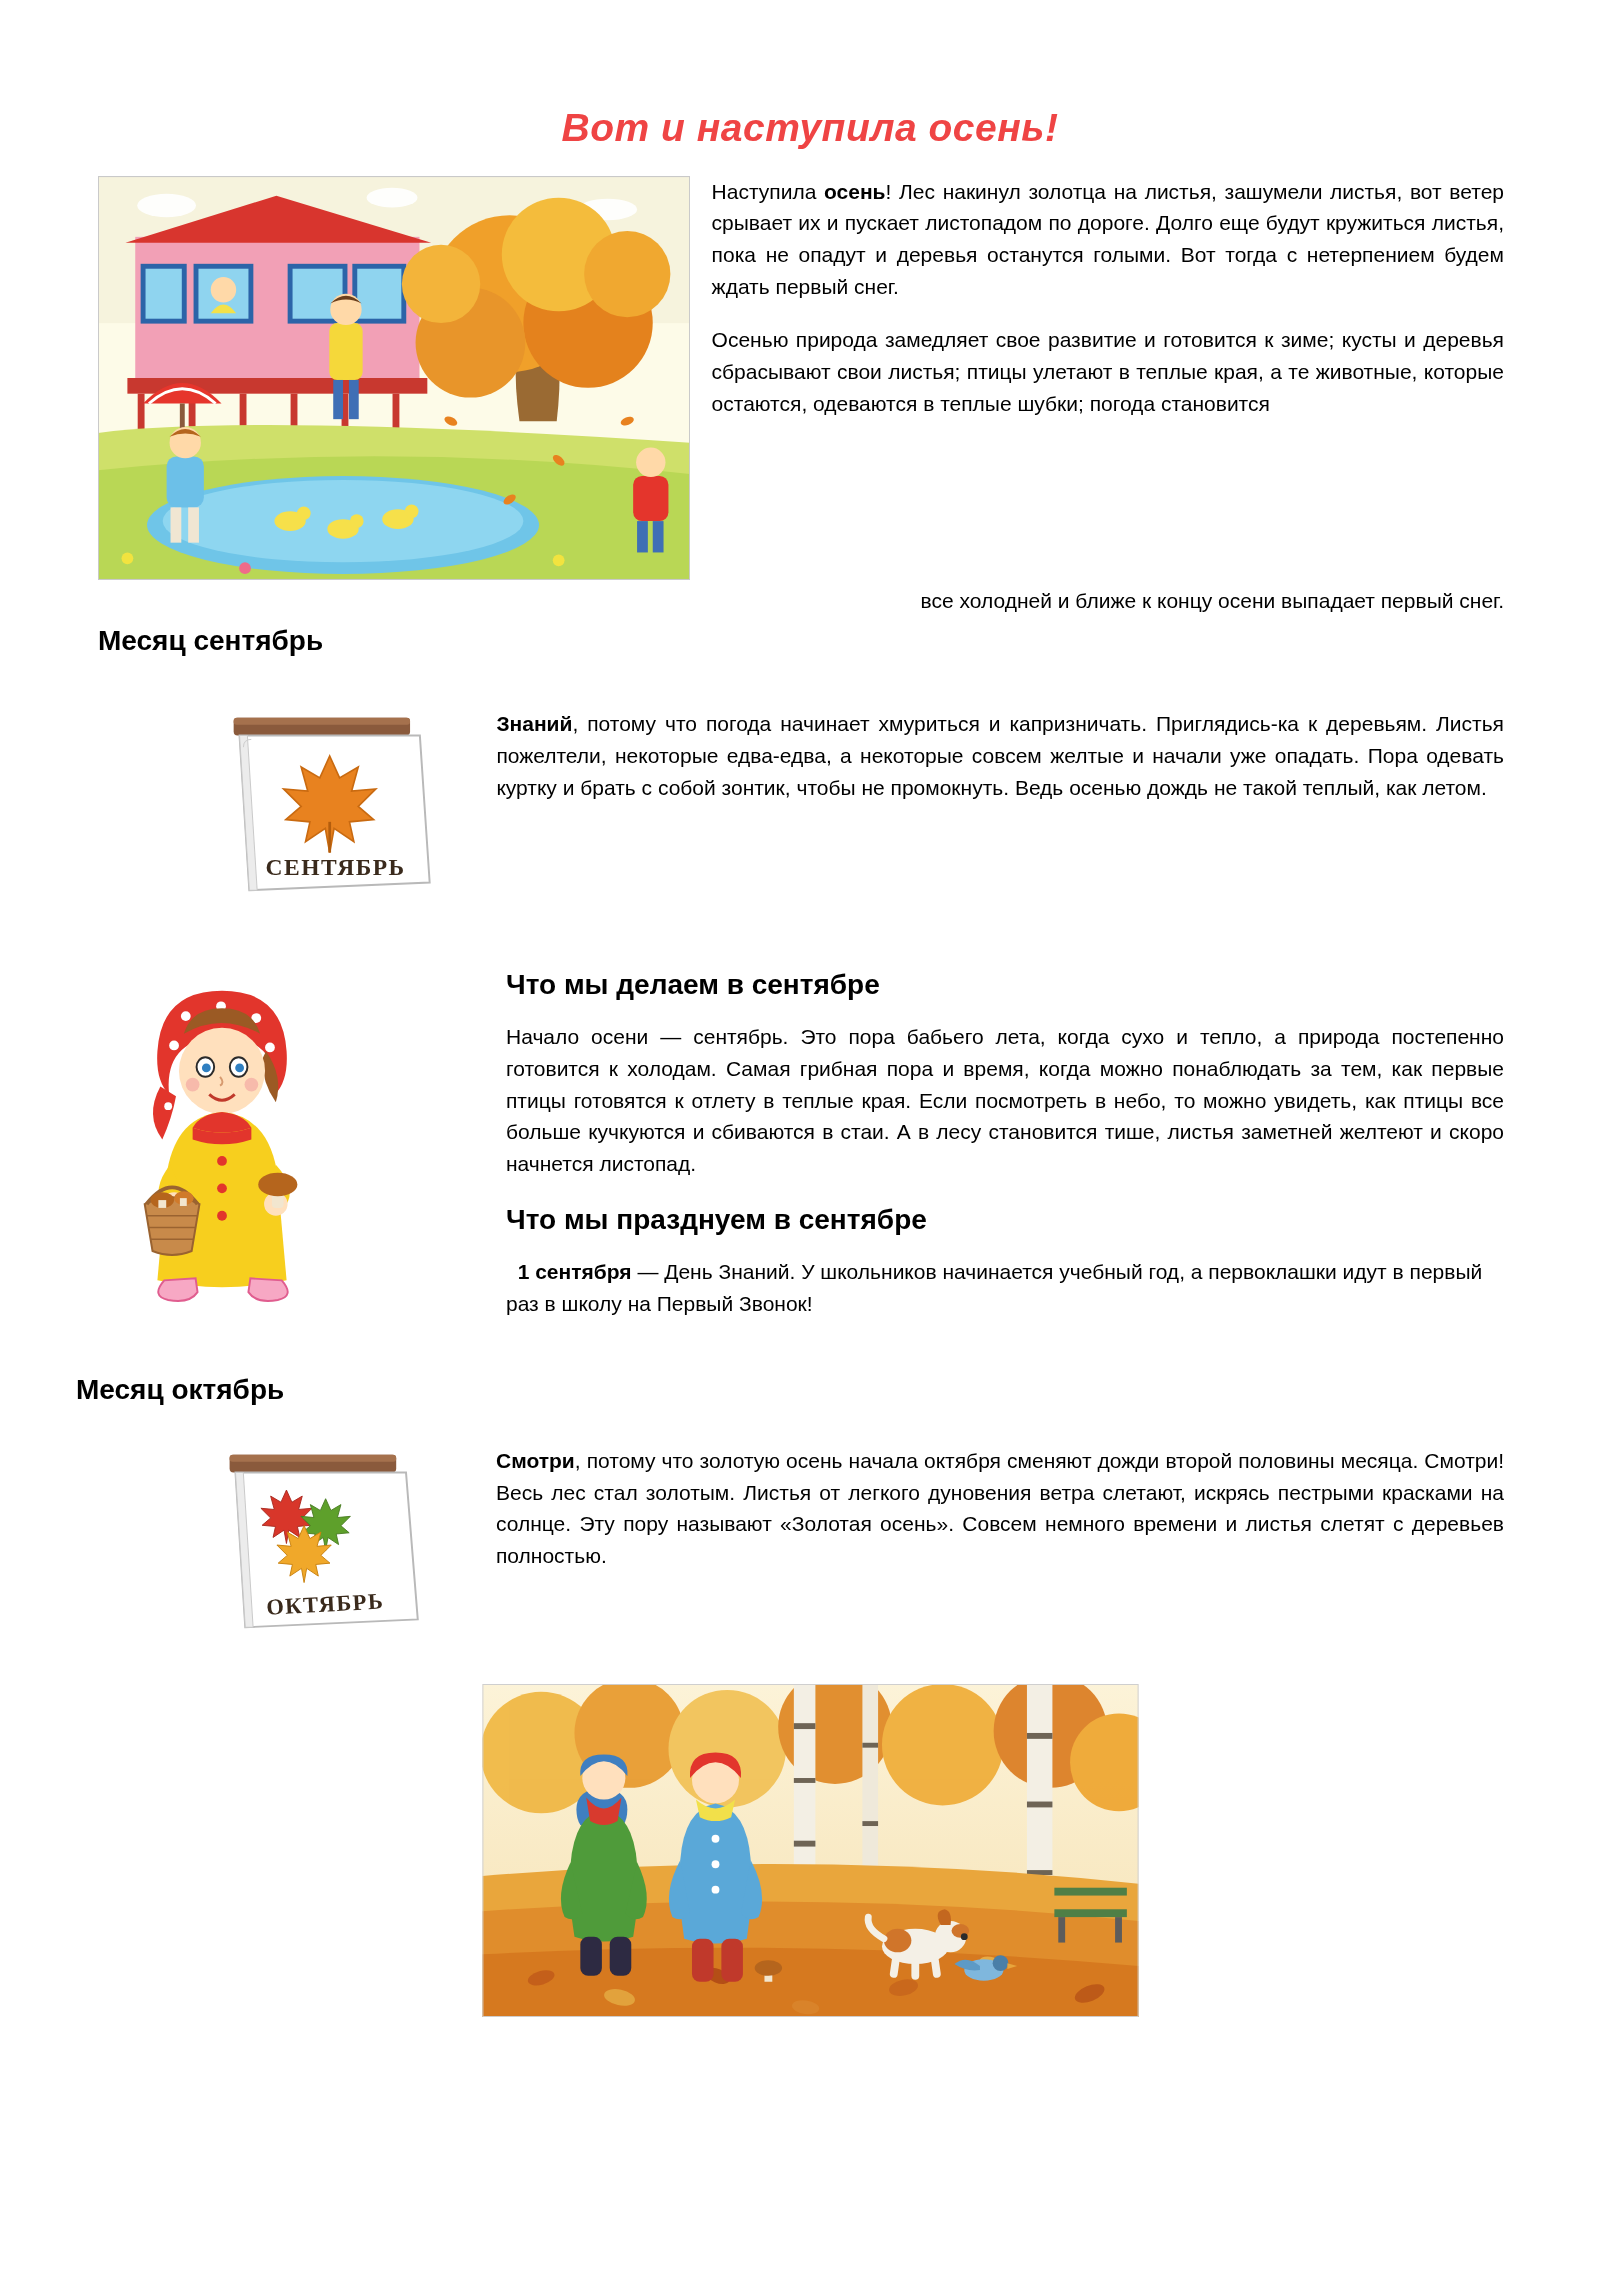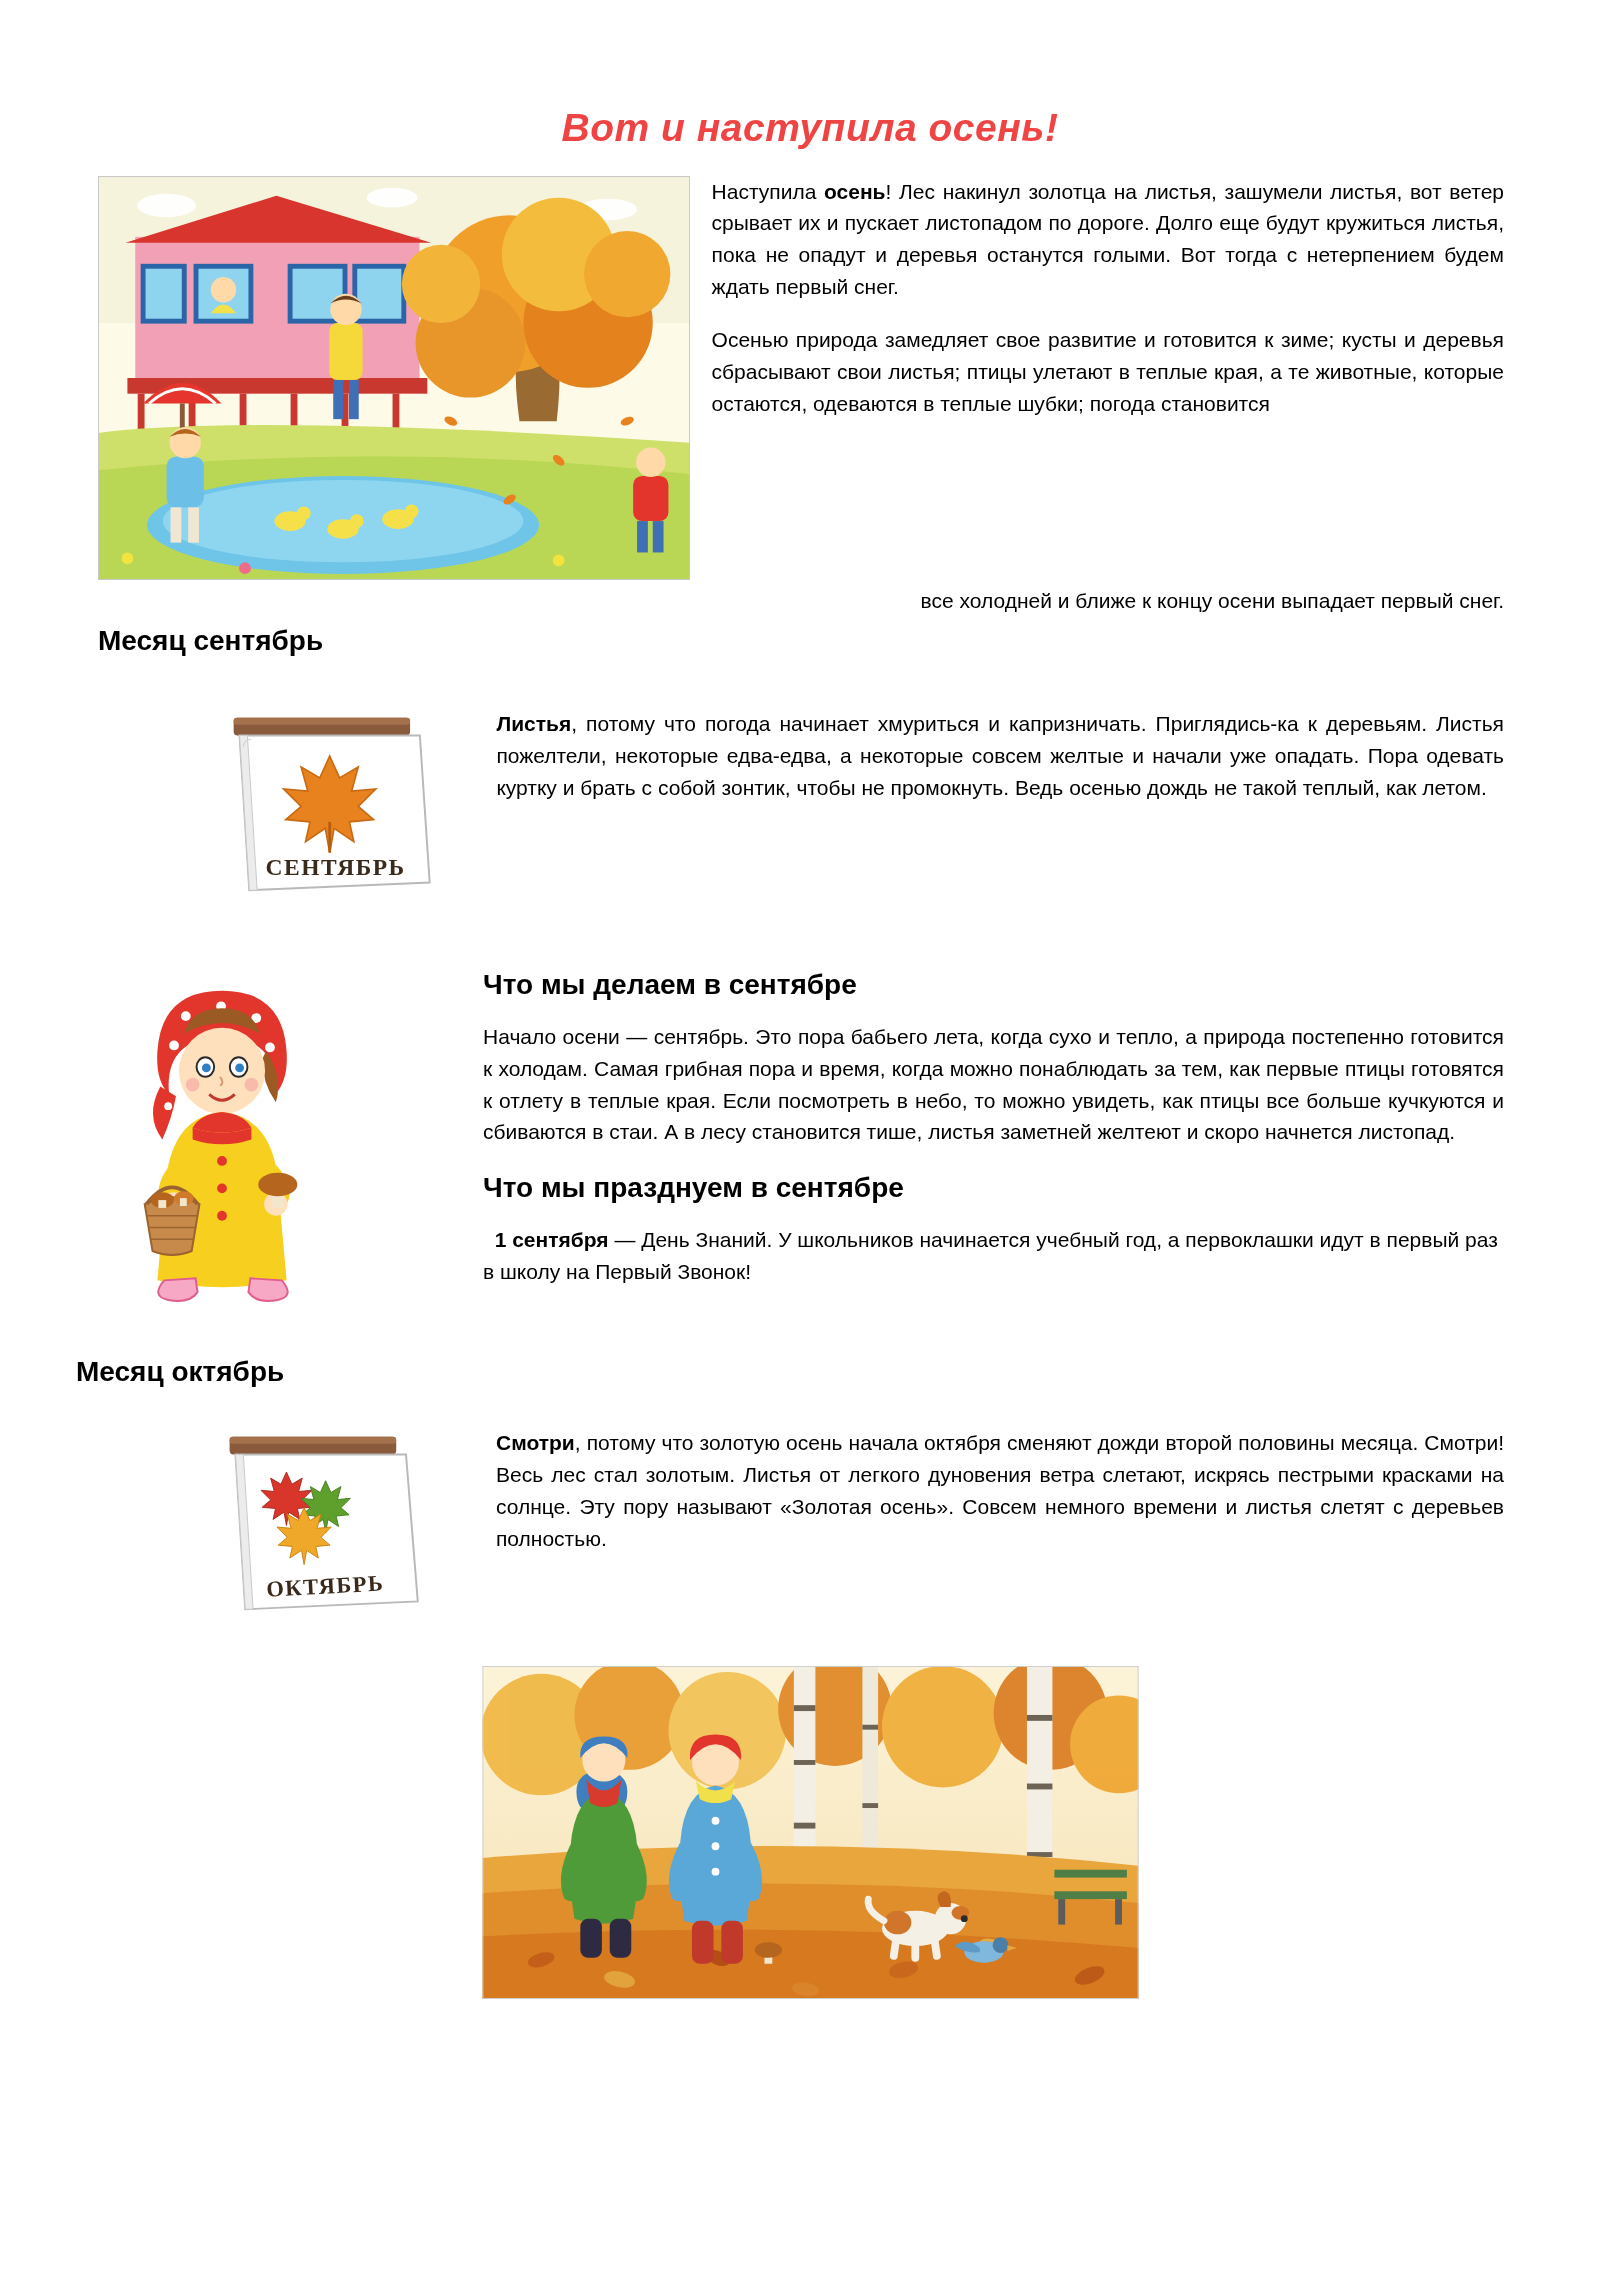--- a/index.html
+++ b/index.html
@@ -78,21 +78,21 @@
   }
   .row .art { flex: 0 0 auto; }
   .row .txt { flex: 1 1 auto; }
 
   
   .sept-row { margin-top: 51px; padding-right: 116px; }
   .sept-art { width: 259px; margin-left: 210px; }
   .sept-txt { padding-left: 27.4px; }
 
   
-  .girl-row { margin-top: 65px; padding-right: 116px; }
+  .girl-row { margin-top: 65px; padding-right: 116px; gap: 23px; }
   .girl-art { width: 276px; margin-left: 84px; }
   .girl-txt { padding-left: 123px; }
   .girl-txt p { margin: 0; }
   .girl-txt .gap { margin-top: 19.6px; }
   .girl-txt .gap2 { margin-top: 24px; }
 
   .month-label-2 {
     padding-left: 76px;
     margin-top: 54px;
   }
@@ -256,21 +256,21 @@
 
         <g transform="translate(122,96) scale(1.12)">
           <path d="M0 -42 L9 -22 L26 -32 L20 -10 L42 -12 L26 4 L40 16 L18 18 L22 36 L4 24 L0 46 L-4 24 L-22 36 L-18 18 L-40 16 L-26 4 L-42 -12 L-20 -10 L-26 -32 L-9 -22 Z" fill="#e8821f" stroke="#c96a10" stroke-width="1.5"></path>
           <line x1="0" y1="46" x2="0" y2="18" stroke="#b35d0d" stroke-width="2.5"></line>
         </g>
 
         <text x="128" y="170" font-family="Liberation Serif, serif" font-size="24" font-weight="bold" fill="#3a2a1c" text-anchor="middle" letter-spacing="1.5">СЕНТЯБРЬ</text>
       </svg>
     </div>
     <div class="txt sept-txt">
-      <p class="para"><b>Листья</b><span>, потому что погода начинает хмуриться и капризничать. Приглядись-ка к деревьям. Листья пожелтели, некоторые едва-едва, а некоторые совсем желтые и начали уже опадать. Пора одевать куртку и брать с собой зонтик, чтобы не промокнуть. Ведь осенью дождь не такой теплый, как летом.</span></p>
+      <p class="para"><b>Знаний</b><span>, потому что погода начинает хмуриться и капризничать. Приглядись-ка к деревьям. Листья пожелтели, некоторые едва-едва, а некоторые совсем желтые и начали уже опадать. Пора одевать куртку и брать с собой зонтик, чтобы не промокнуть. Ведь осенью дождь не такой теплый, как летом.</span></p>
     </div>
   </div>
 
   <div class="row girl-row">
     <div class="art girl-art">
       <svg viewBox="0 0 282 340" width="276" height="333" aria-hidden="true">
 
         <path d="M141 22 q-62 0 -66 62 q-2 30 12 44 q-6 -56 54 -60 q60 4 54 60 q14 -14 12 -44 q-4 -62 -66 -62z" fill="#e2352c"></path>
         <path d="M78 120 q-16 30 2 54 q10 -22 14 -44z" fill="#e2352c"></path>
         <g fill="#ffffff">

